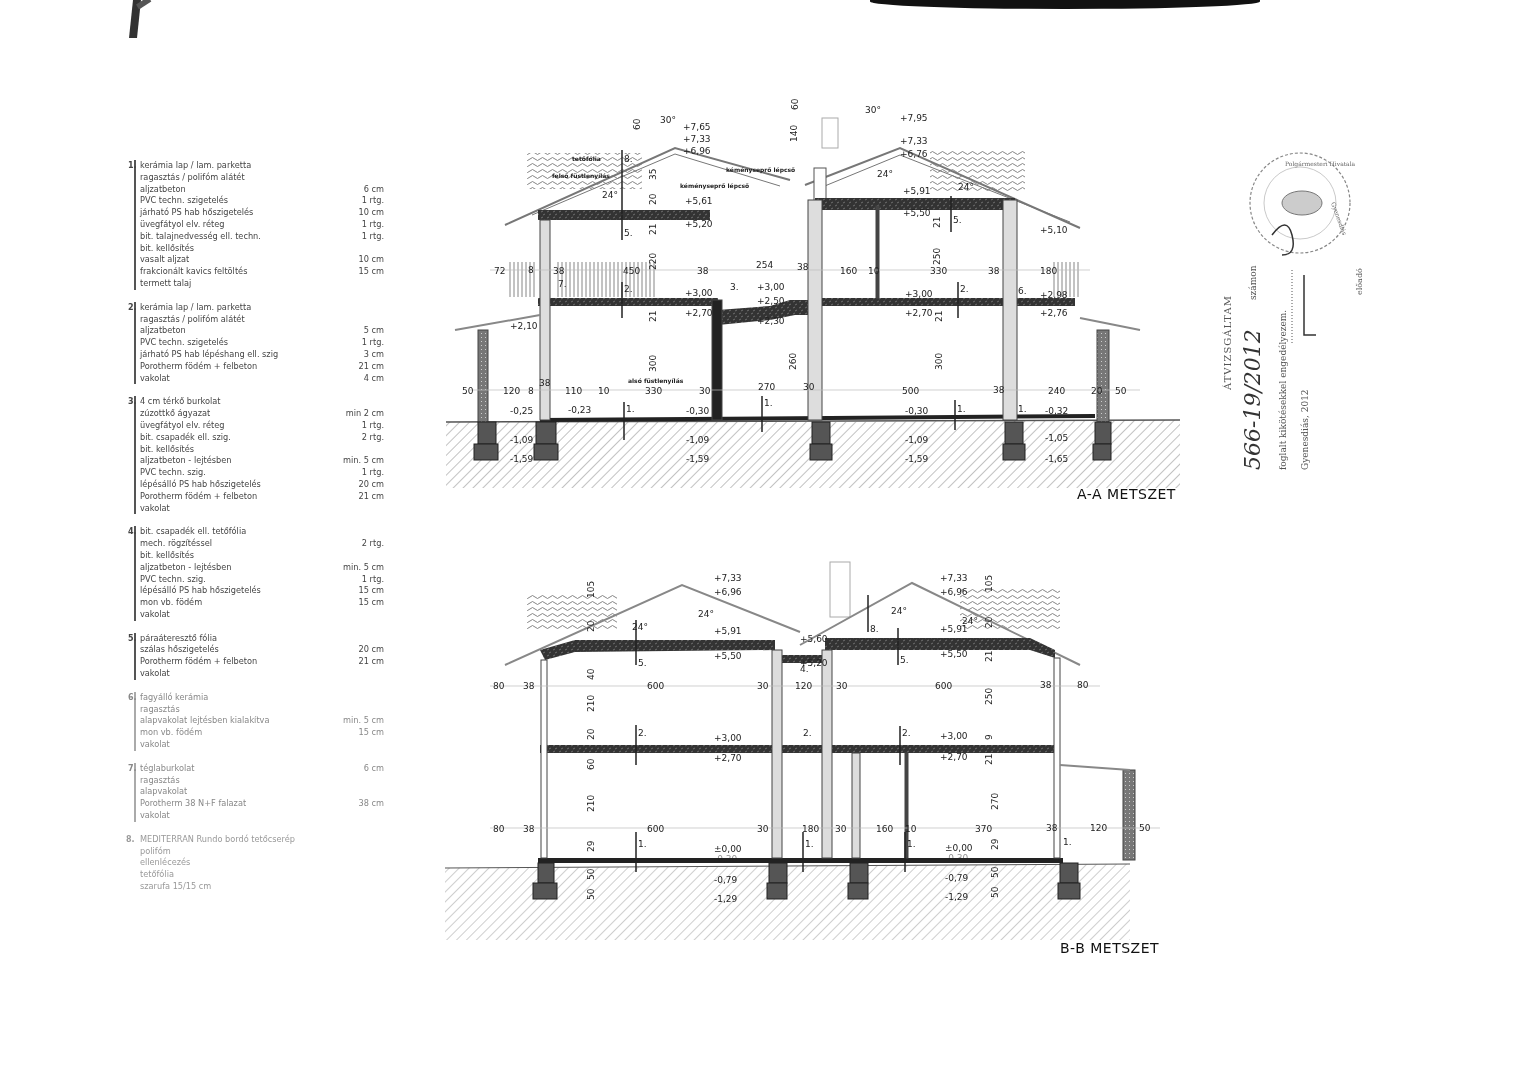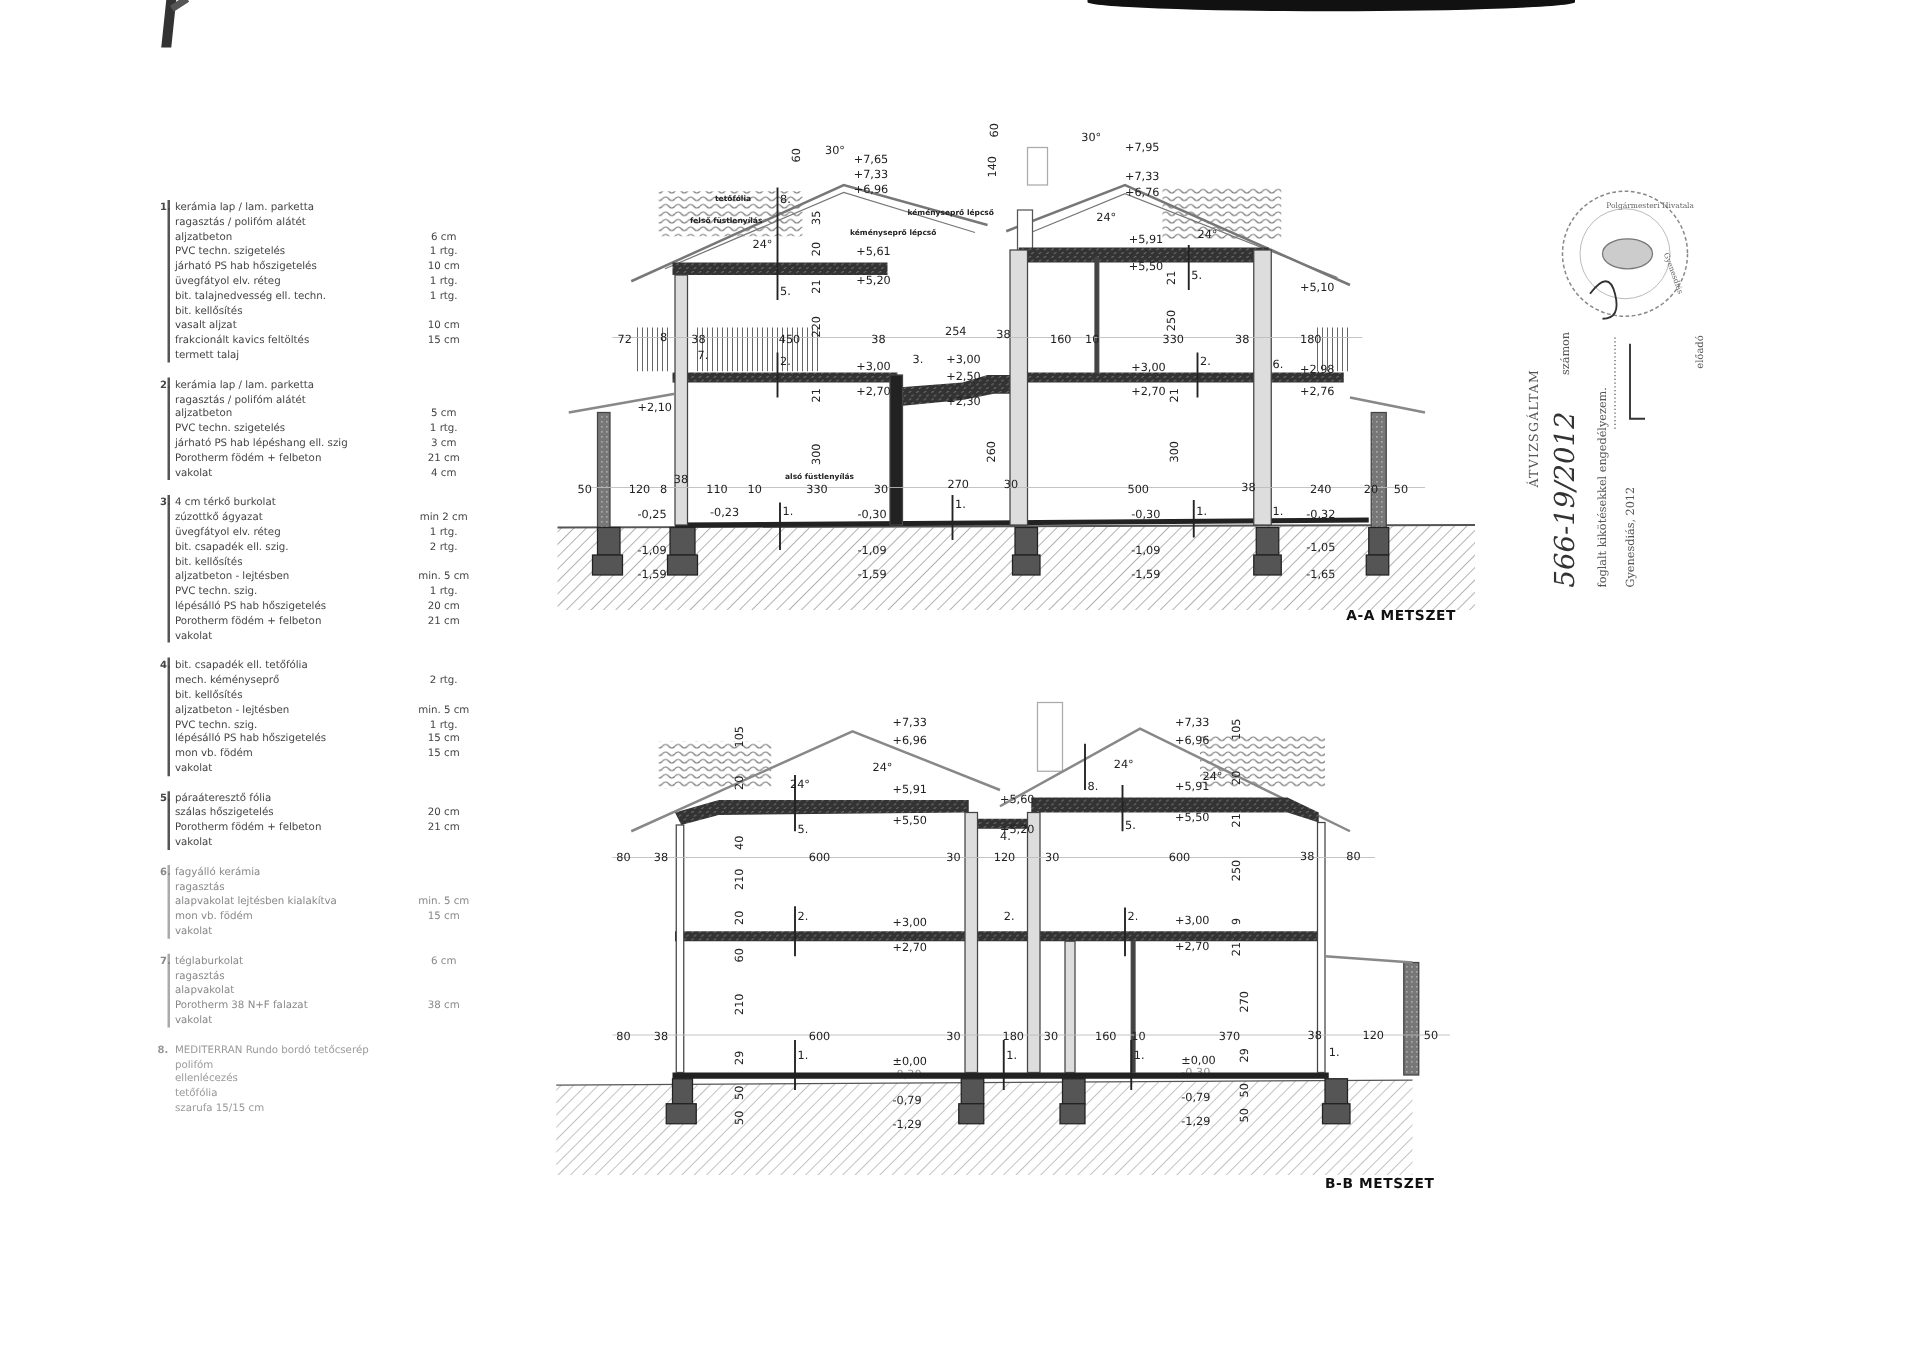--- a/index.html
+++ b/index.html
@@ -6,23 +6,23 @@
   body{width:1536px;height:1086px;position:relative;overflow:hidden;font-family:"DejaVu Sans",sans-serif;color:#222;}
   .scan-mark-tl{position:absolute;left:131px;top:0;width:8px;height:38px;background:#333;transform:skewX(-6deg);}
   .scan-mark-tl:after{content:"";position:absolute;left:4px;top:0;width:14px;height:6px;background:#555;transform:rotate(-35deg);}
   .scan-mark-top{position:absolute;left:870px;top:0;width:390px;height:9px;background:#111;border-radius:0 0 60% 60%/0 0 100% 100%;}
   .legend{position:absolute;left:134px;top:160px;width:250px;font-size:8.2px;line-height:11.8px;color:#444;}
   .lg-group{position:relative;border-left:2px solid #555;padding-left:4px;margin-bottom:12px;}
   .lg-group.faint{border-left-color:#aaa;color:#888;}
   .lg-group.noborder{border-left:none;padding-left:6px;color:#999;}
   .lg-num{position:absolute;left:-8px;top:0;font-size:8px;font-weight:bold;}
   .lg-row{display:flex;justify-content:space-between;white-space:nowrap;gap:21px;}
-  .lg-row .v{width:58px;text-align:center;}
+  .lg-row .v{width:58px;text-align:right;}
   .drawing{position:absolute;}
-  .title{position:absolute;font-weight:bold;font-size:11px;letter-spacing:0.5px;color:#111;text-align:right;}
+  .title{position:absolute;font-weight:normal;font-size:14px;letter-spacing:0.5px;color:#111;text-align:right;}
   .lbl{font-family:"DejaVu Sans",sans-serif;font-size:9px;fill:#222;}
   .lbls{font-family:"DejaVu Sans",sans-serif;font-size:6px;fill:#222;font-weight:bold;}
   .stamp-text{position:absolute;font-family:"DejaVu Serif",serif;color:#555;transform-origin:left top;transform:rotate(-90deg);white-space:nowrap;}
 </style>
 </head>
 <body>
 
 <div class="scan-mark-tl"></div>
 <div class="scan-mark-top"></div>
 
@@ -148,21 +148,21 @@
         <span class="v"></span>
       </div>
     </div>
     <div class="lg-group">
       <span class="lg-num">4.</span>
       <div class="lg-row">
         <span>bit. csapadék ell. tetőfólia</span>
         <span class="v"></span>
       </div>
       <div class="lg-row">
-        <span>mech. kéményseprő</span>
+        <span>mech. rögzítéssel</span>
         <span class="v">2 rtg.</span>
       </div>
       <div class="lg-row">
         <span>bit. kellősítés</span>
         <span class="v"></span>
       </div>
       <div class="lg-row">
         <span>aljzatbeton - lejtésben</span>
         <span class="v">min. 5 cm</span>
       </div>

